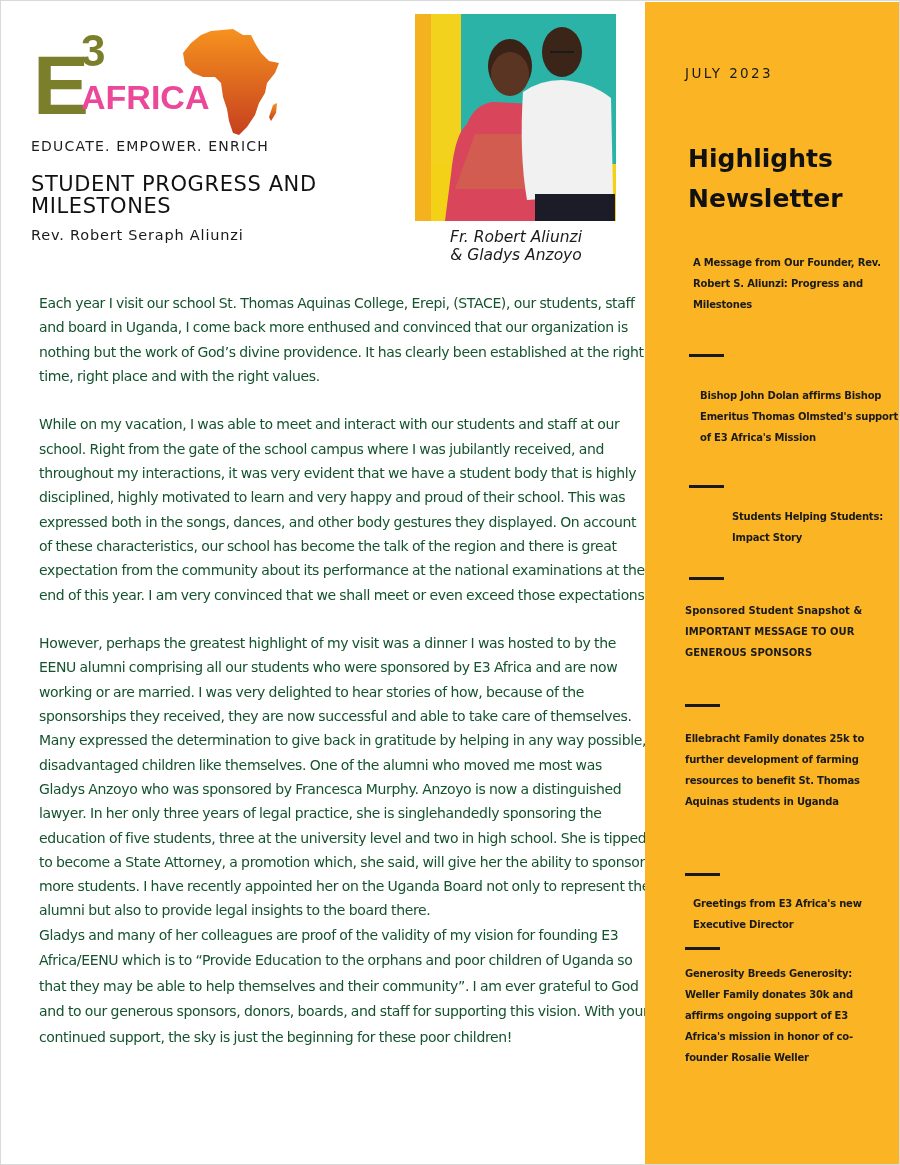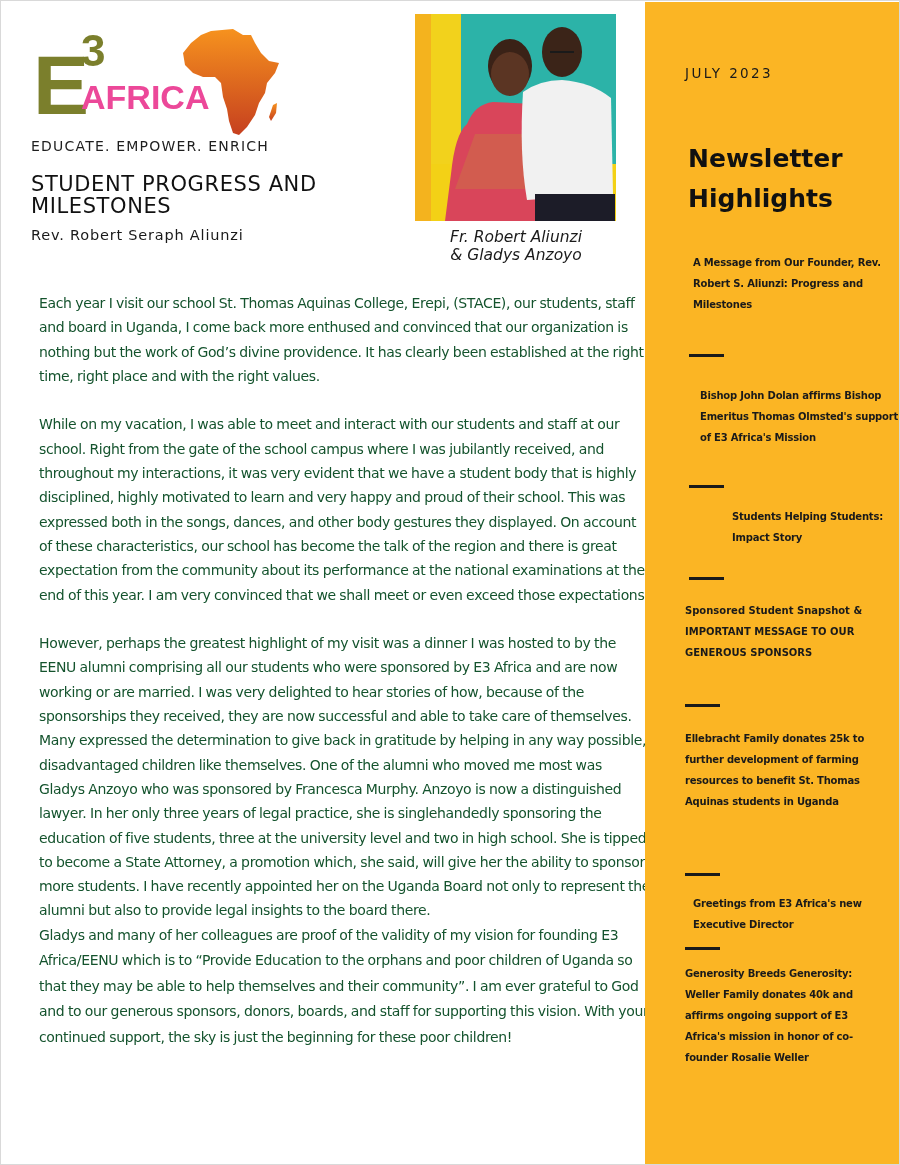--- a/index.html
+++ b/index.html
@@ -138,38 +138,38 @@
   <div class="body-text">
     <p>Each year I visit our school St. Thomas Aquinas College, Erepi, (STACE), our students, staff and board in Uganda, I come back more enthused and convinced that our organization is nothing but the work of God’s divine providence. It has clearly been established at the right time, right place and with the right values.</p>
     <p>While on my vacation, I was able to meet and interact with our students and staff at our school. Right from the gate of the school campus where I was jubilantly received, and throughout my interactions, it was very evident that we have a student body that is highly disciplined, highly motivated to learn and very happy and proud of their school. This was expressed both in the songs, dances, and other body gestures they displayed. On account of these characteristics, our school has become the talk of the region and there is great expectation from the community about its performance at the national examinations at the end of this year. I am very convinced that we shall meet or even exceed those expectations.</p>
     <p style="margin-bottom:0">However, perhaps the greatest highlight of my visit was a dinner I was hosted to by the EENU alumni comprising all our students who were sponsored by E3 Africa and are now working or are married. I was very delighted to hear stories of how, because of the sponsorships they received, they are now successful and able to take care of themselves. Many expressed the determination to give back in gratitude by helping in any way possible, disadvantaged children like themselves. One of the alumni who moved me most was Gladys Anzoyo who was sponsored by Francesca Murphy. Anzoyo is now a distinguished lawyer. In her only three years of legal practice, she is singlehandedly sponsoring the education of five students, three at the university level and two in high school. She is tipped to become a State Attorney, a promotion which, she said, will give her the ability to sponsor more students. I have recently appointed her on the Uganda Board not only to represent the alumni but also to provide legal insights to the board there.</p>
     <p class="last">Gladys and many of her colleagues are proof of the validity of my vision for founding E3 Africa/EENU which is to “Provide Education to the orphans and poor children of Uganda so that they may be able to help themselves and their community”. I am ever grateful to God and to our generous sponsors, donors, boards, and staff for supporting this vision. With your continued support, the sky is just the beginning for these poor children!</p>
   </div>
 
   <aside class="sidebar">
     <div class="date">JULY 2023</div>
     <h2 class="sb-heading">
+      <div>Highlights</div>
       <div>Newsletter</div>
-      <div>Highlights</div>
     </h2>
 
     <div class="hl" style="left:48px; top:250px; width:190px;">A Message from Our Founder, Rev. Robert S. Aliunzi: Progress and Milestones</div>
     <div class="rule" style="left:44px; top:352px;"></div>
 
     <div class="hl" style="left:37px; top:383px; width:205px;margin-left:18px;">Bishop John Dolan affirms Bishop Emeritus Thomas Olmsted's support of E3 Africa's Mission</div>
     <div class="rule" style="left:44px; top:483px;"></div>
 
     <div class="hl" style="left:43px; top:504px; width:190px;margin-left:44px;">Students Helping Students: Impact Story</div>
     <div class="rule" style="left:44px; top:575px;"></div>
 
     <div class="hl caps" style="left:40px; top:598px; width:200px;">Sponsored Student Snapshot &amp; IMPORTANT MESSAGE TO OUR GENEROUS SPONSORS</div>
     <div class="rule" style="left:40px; top:702px;"></div>
 
     <div class="hl" style="left:40px; top:726px; width:205px;">Ellebracht Family donates 25k to further development of farming resources to benefit St. Thomas Aquinas students in Uganda</div>
     <div class="rule" style="left:40px; top:871px;"></div>
 
     <div class="hl" style="left:48px; top:891px; width:200px;">Greetings from E3 Africa's new Executive Director</div>
     <div class="rule" style="left:40px; top:945px;"></div>
 
-    <div class="hl" style="left:40px; top:961px; width:200px;">Generosity Breeds Generosity: Weller Family donates 40k and affirms ongoing support of E3 Africa's mission in honor of co-founder Rosalie Weller</div>
+    <div class="hl" style="left:40px; top:961px; width:200px;">Generosity Breeds Generosity: Weller Family donates 30k and affirms ongoing support of E3 Africa's mission in honor of co-founder Rosalie Weller</div>
   </aside>
 
 </div>
 
 </body></html>

